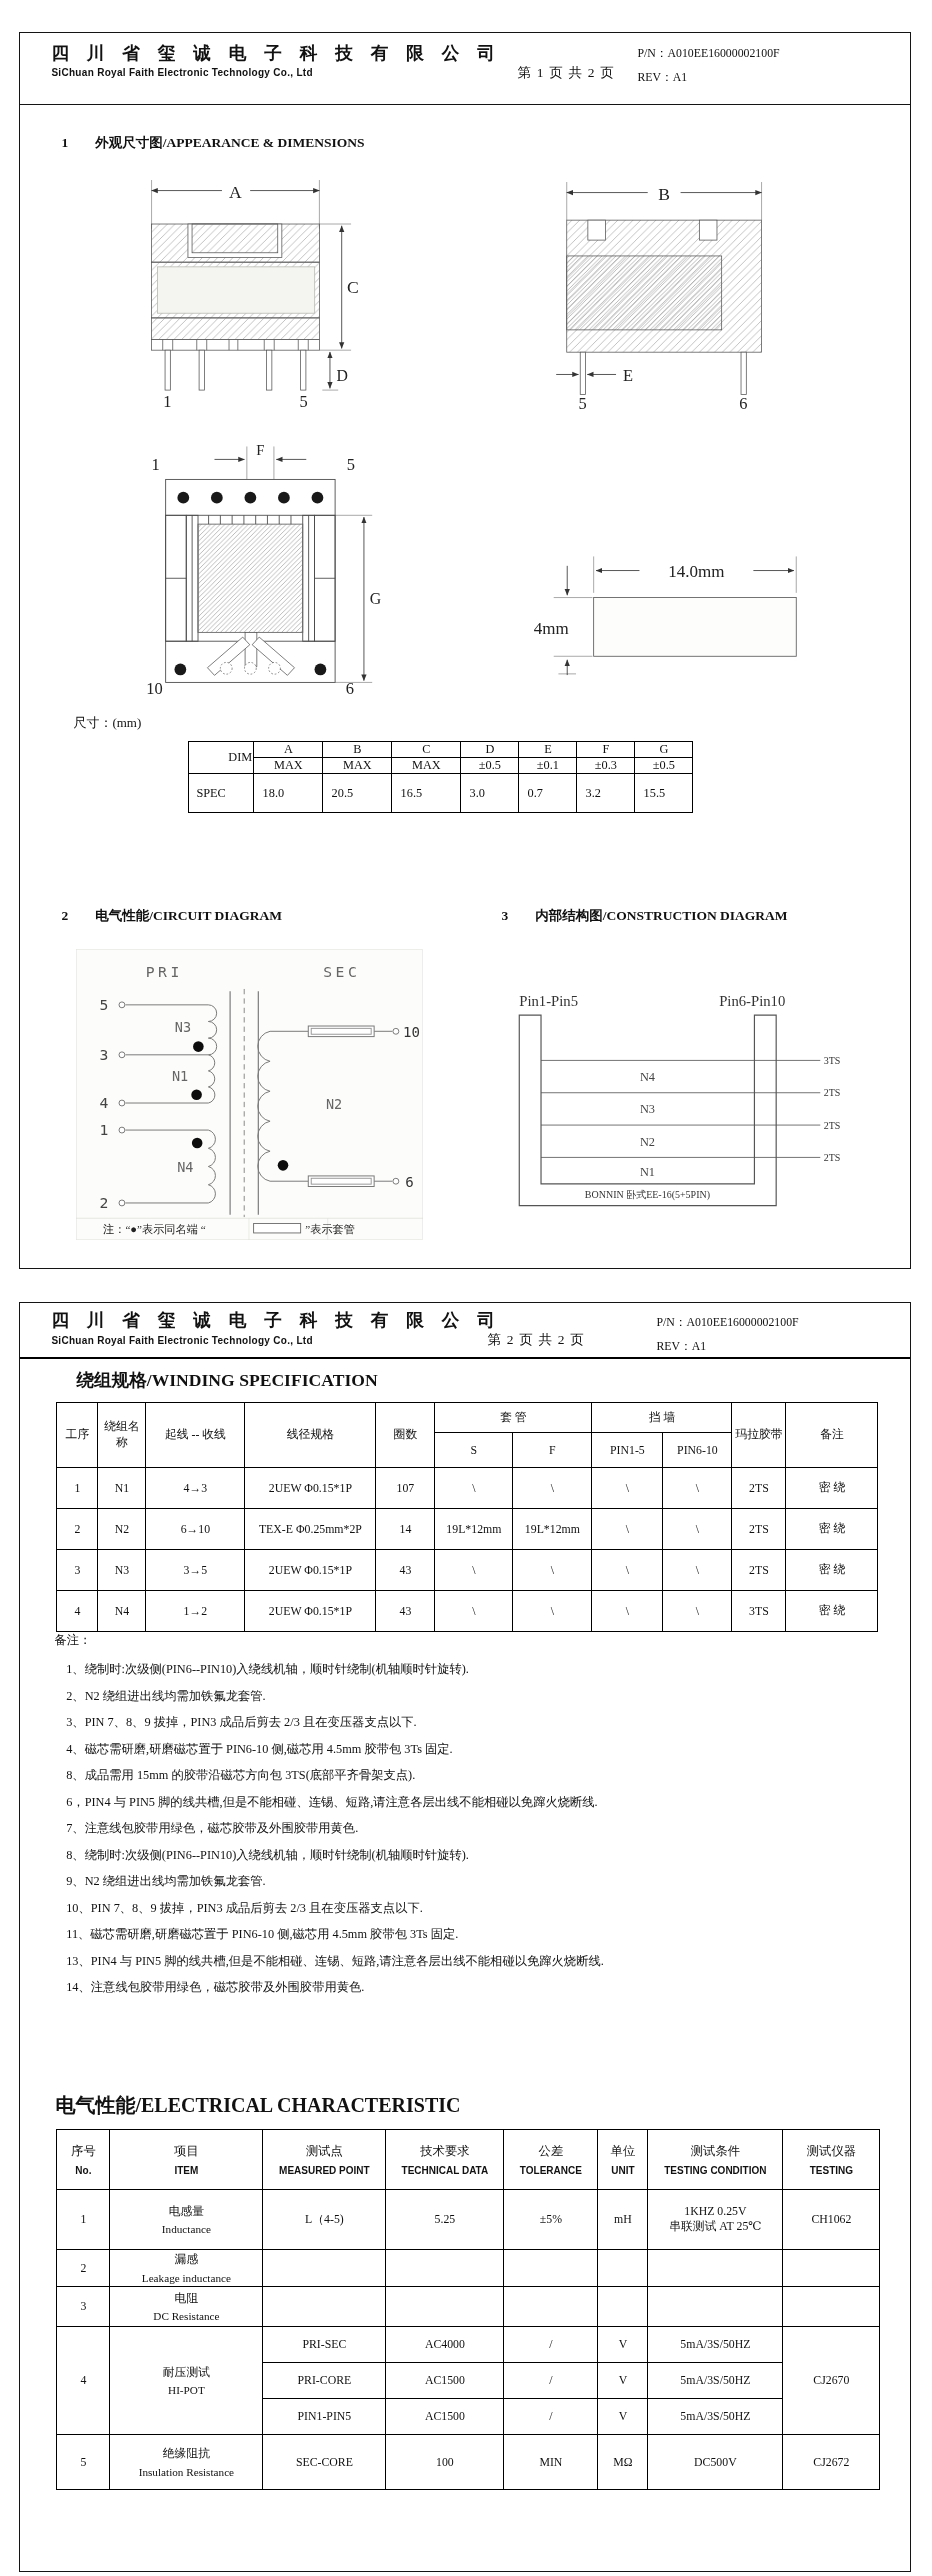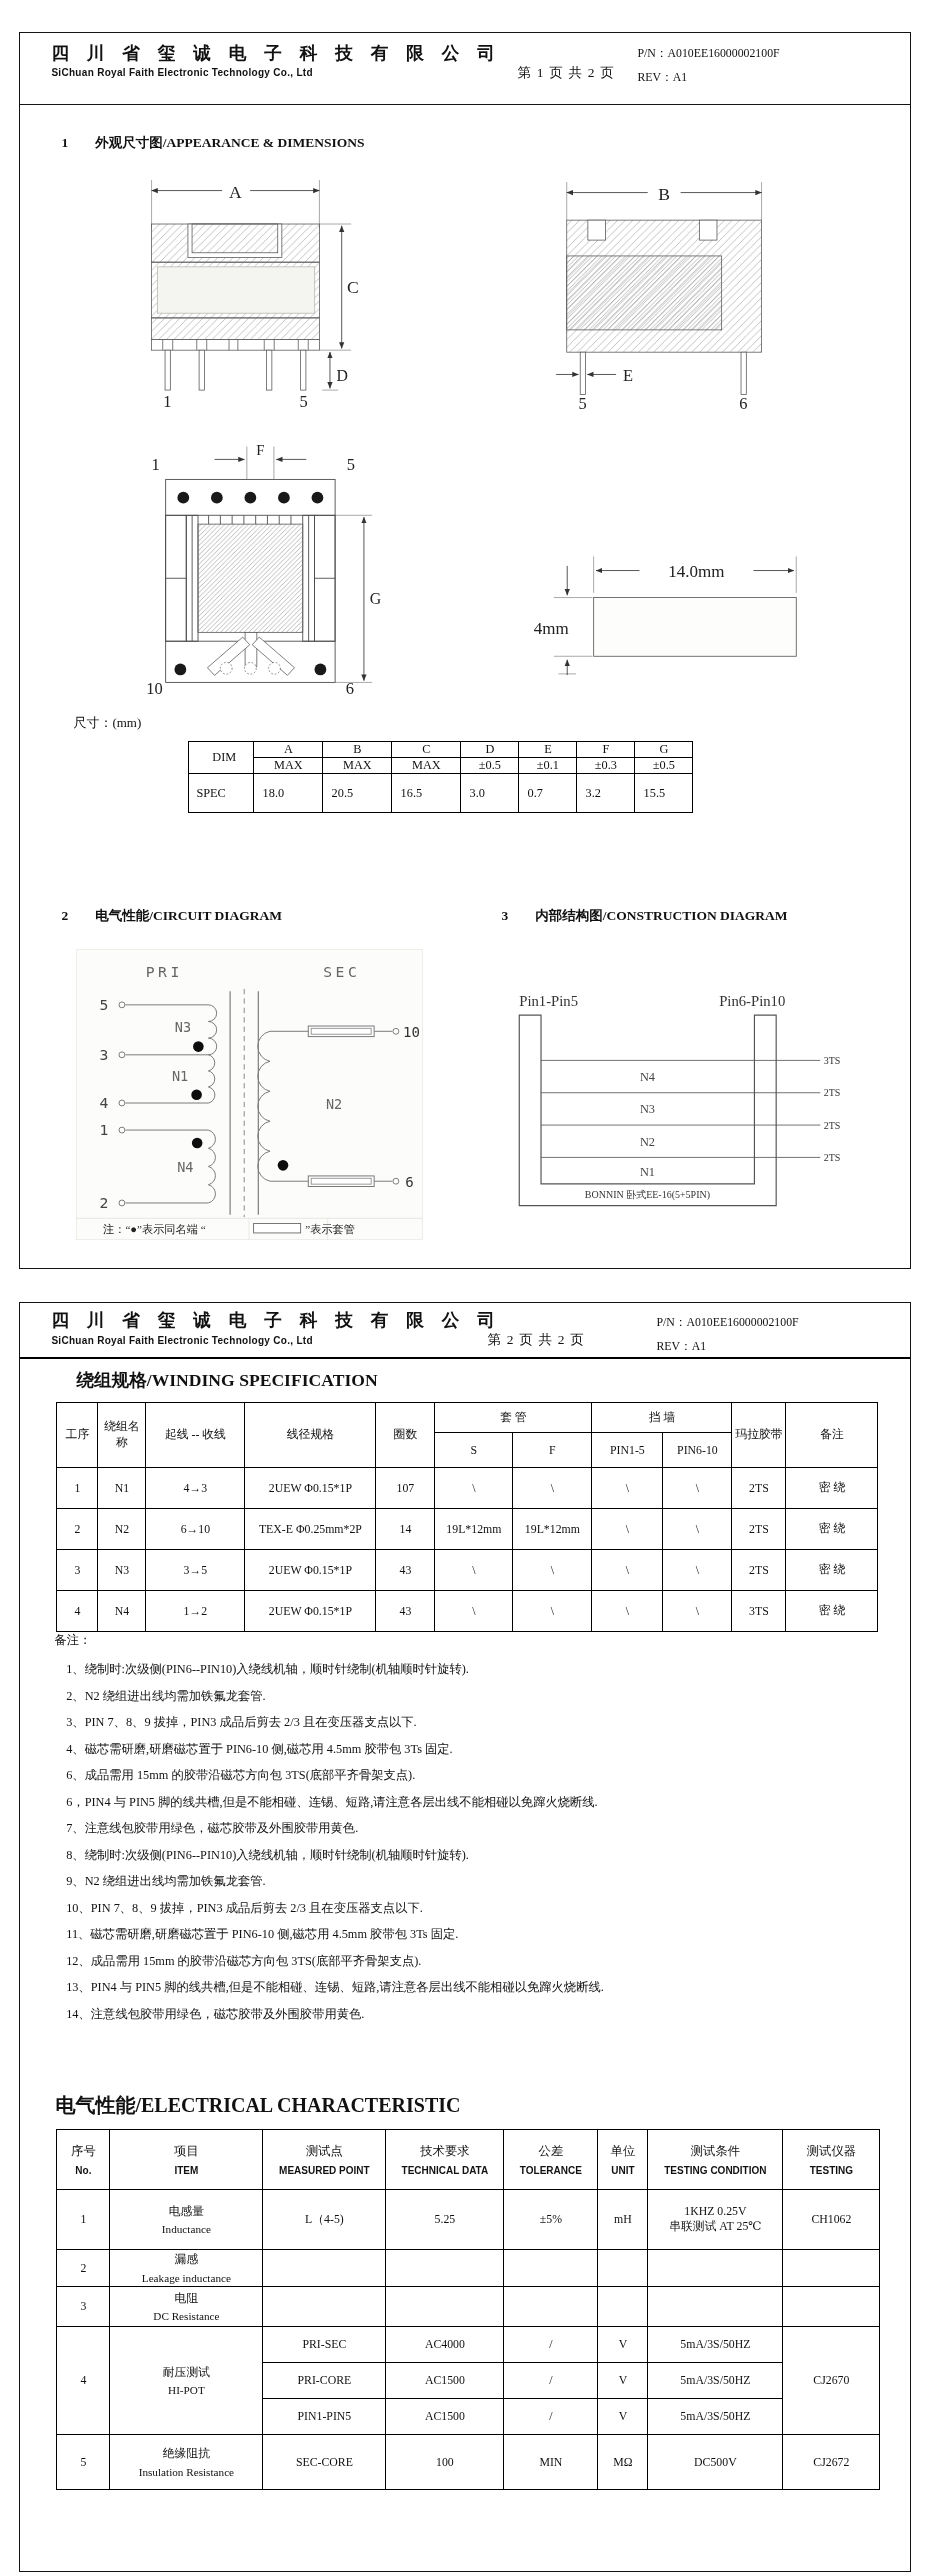--- a/index.html
+++ b/index.html
@@ -25,21 +25,21 @@
   .stitle .scn{font-family:"Liberation Sans","DejaVu Sans",sans-serif;}
   .btitle{position:absolute;font-weight:bold;white-space:nowrap;}
   .btitle .scn{font-family:"Liberation Sans","DejaVu Sans",sans-serif;margin-top:8px;}
   .drw{position:absolute;}
   .lbl-unit{position:absolute;left:53px;top:681px;font-size:13px;}
   table{border-collapse:collapse;table-layout:fixed;position:absolute;background:#fff;}
   th,td{border:0.9px solid #000;text-align:center;vertical-align:middle;font-weight:normal;padding:0 1.2px;overflow:hidden;}
   .dtab{left:168px;top:708px;width:503px;font-size:12.3px;}
   .dtab tr.h3 td{height:38px;text-align:left;padding-left:7px;}
   .dtab tr.h3 td.cv{text-align:left;padding-left:8.2px;}
-  .dtab td.dimc{text-align:center;padding-left:7px;}
+  .dtab td.dimc{text-align:right;padding-left:7px;}
   .wtab{left:36px;top:99px;width:820px;font-size:11.8px;}
   .wtab tr.wh1 th{height:29px;}
   .wtab tr.wh2 th{height:34px;border-bottom:1.8px solid #000;}
   .wtab tr.wh1 th[rowspan]{border-bottom:1.8px solid #000;}
   .wtab td{height:40px;}
   .etab{left:36px;top:826px;width:823px;border:1.5px solid #000;}
   .etab tr.ehead th{height:59px;border-bottom:1.8px solid #000;}
   .etab .hcn{font-family:"Liberation Sans","DejaVu Sans",sans-serif;font-size:12.3px;margin-bottom:5.9px;}
   .etab .hen{font-family:"Liberation Sans","DejaVu Sans",sans-serif;font-size:10px;font-weight:600;}
   .etab td{font-size:11.8px;}
@@ -433,28 +433,27 @@
     </tr>
   </tbody>
     </table>
 
   <div class="notes-label">备注：</div>
   <div class="notes">
     <div class="note-item">1、绕制时:次级侧(PIN6--PIN10)入绕线机轴，顺时针绕制(机轴顺时针旋转).</div>
     <div class="note-item">2、N2 绕组进出线均需加铁氟龙套管.</div>
     <div class="note-item">3、PIN 7、8、9 拔掉，PIN3 成品后剪去 2/3 且在变压器支点以下.</div>
     <div class="note-item">4、磁芯需研磨,研磨磁芯置于 PIN6-10 侧,磁芯用 4.5mm 胶带包 3Ts 固定.</div>
-    <div class="note-item">6、成品需用 15mm 的胶带沿磁芯方向包 3TS(底部平齐骨架支点).</div>
+    <div class="note-item">8、成品需用 15mm 的胶带沿磁芯方向包 3TS(底部平齐骨架支点).</div>
     <div class="note-item">6，PIN4 与 PIN5 脚的线共槽,但是不能相碰、连锡、短路,请注意各层出线不能相碰以免蹿火烧断线.</div>
     <div class="note-item">7、注意线包胶带用绿色，磁芯胶带及外围胶带用黄色.</div>
     <div class="note-item">8、绕制时:次级侧(PIN6--PIN10)入绕线机轴，顺时针绕制(机轴顺时针旋转).</div>
     <div class="note-item">9、N2 绕组进出线均需加铁氟龙套管.</div>
     <div class="note-item">10、PIN 7、8、9 拔掉，PIN3 成品后剪去 2/3 且在变压器支点以下.</div>
     <div class="note-item">11、磁芯需研磨,研磨磁芯置于 PIN6-10 侧,磁芯用 4.5mm 胶带包 3Ts 固定.</div>
-    <div class="note-item">12、成品需用 15mm 的胶带沿磁芯方向包 3TS(底部平齐骨架支点).</div>
     <div class="note-item">13、PIN4 与 PIN5 脚的线共槽,但是不能相碰、连锡、短路,请注意各层出线不能相碰以免蹿火烧断线.</div>
     <div class="note-item">14、注意线包胶带用绿色，磁芯胶带及外围胶带用黄色.</div>
   </div>
 
   <div class="btitle" style="left:35px;top:789px;font-size:20px">
     <span class="scn">电气性能</span><span>/ELECTRICAL CHARACTERISTIC</span>
   </div>
 
   <table class="etab">
     <colgroup>

